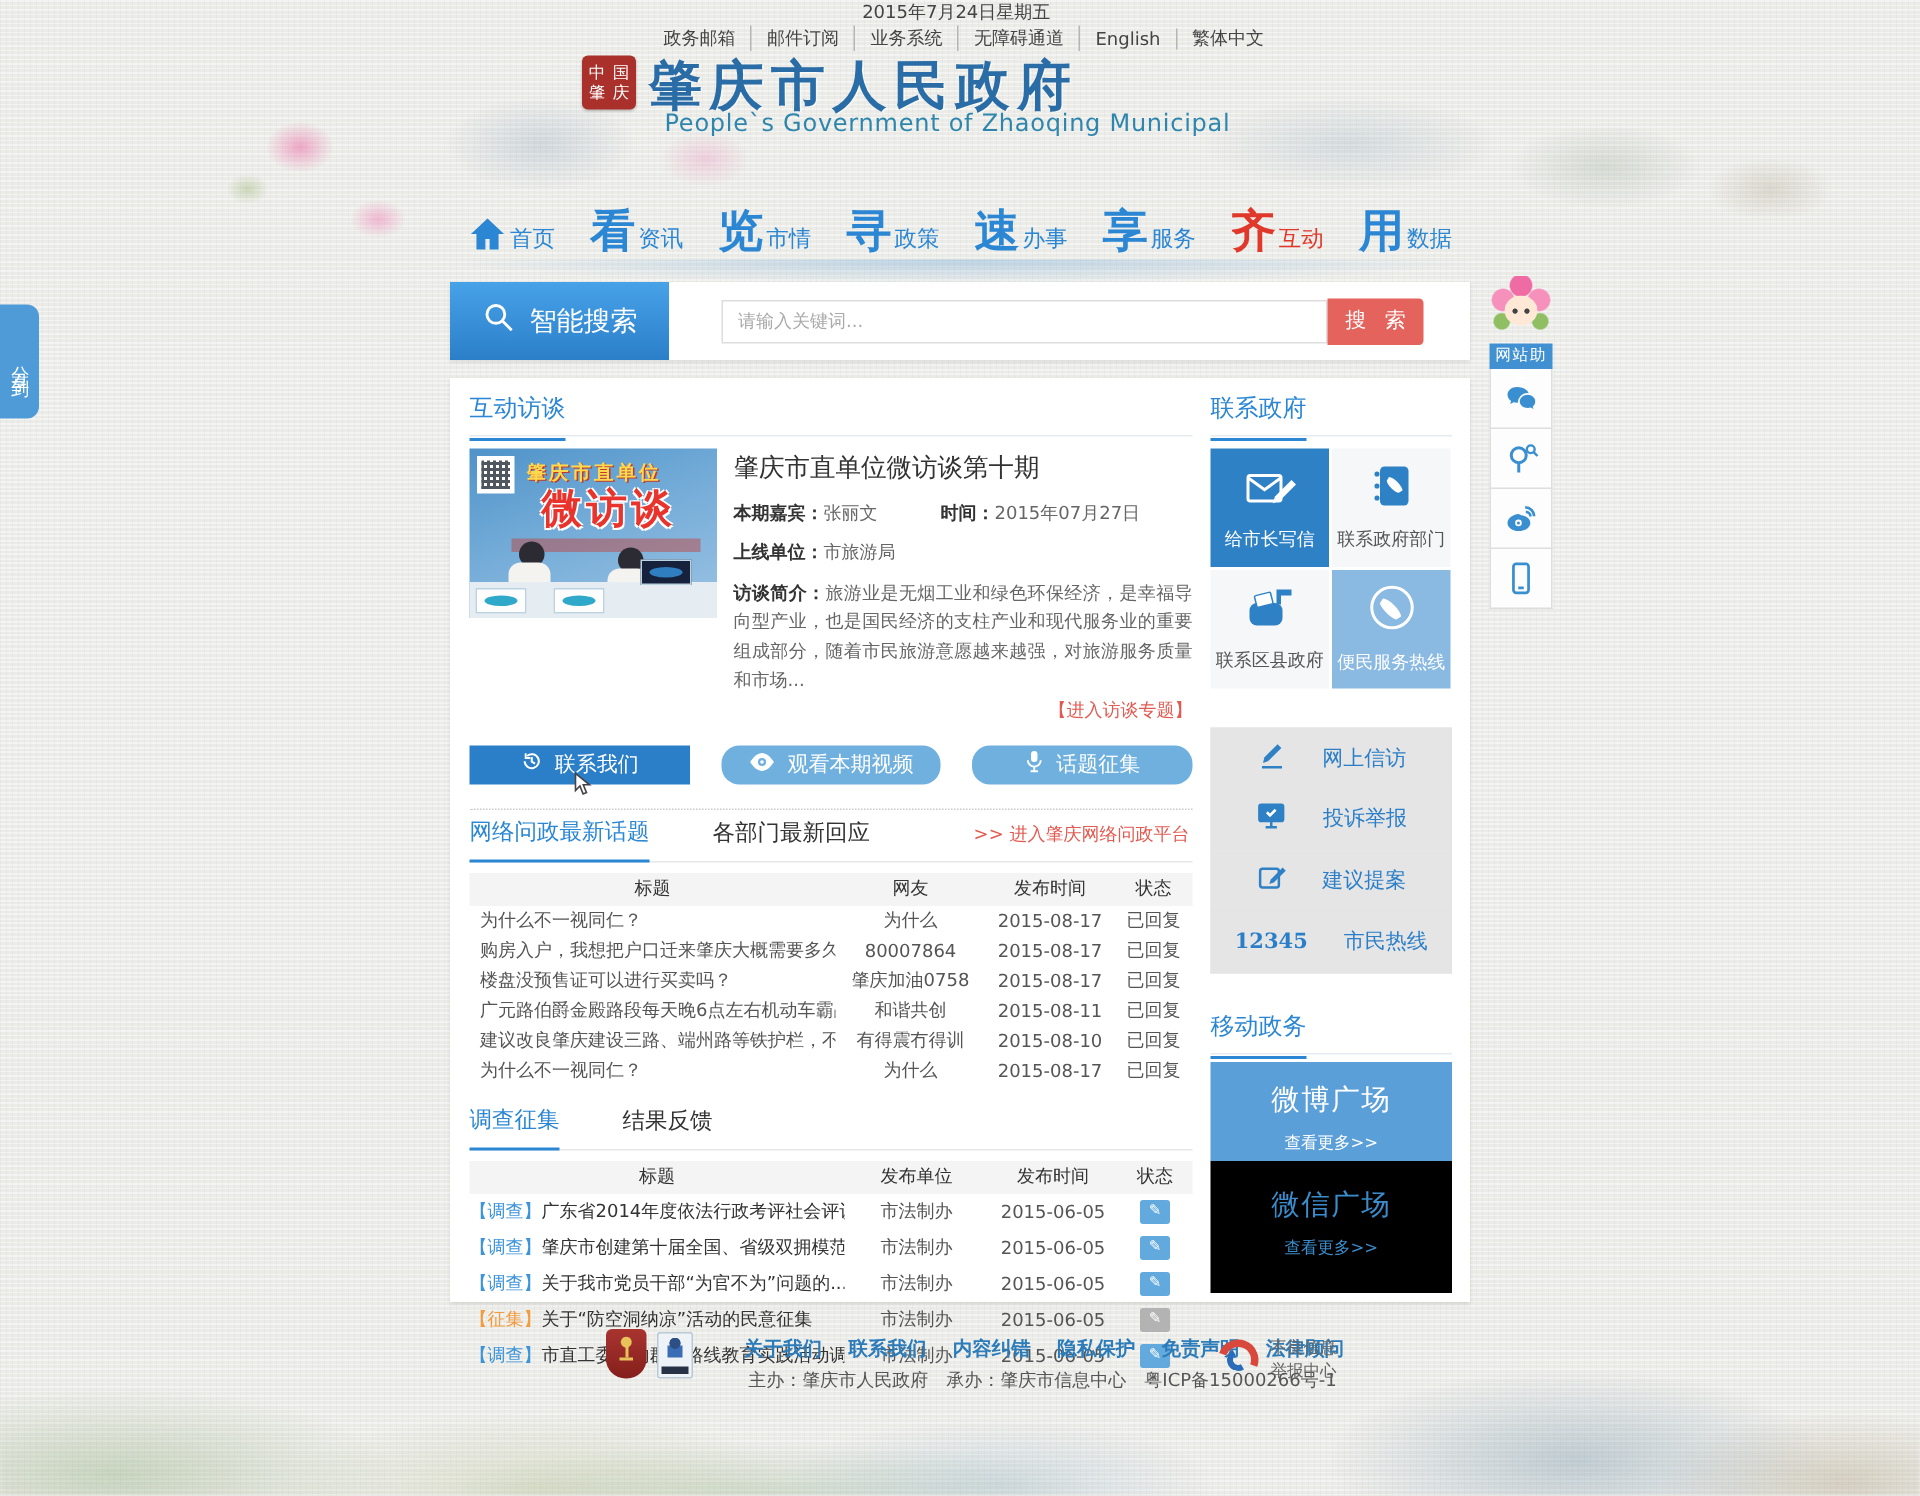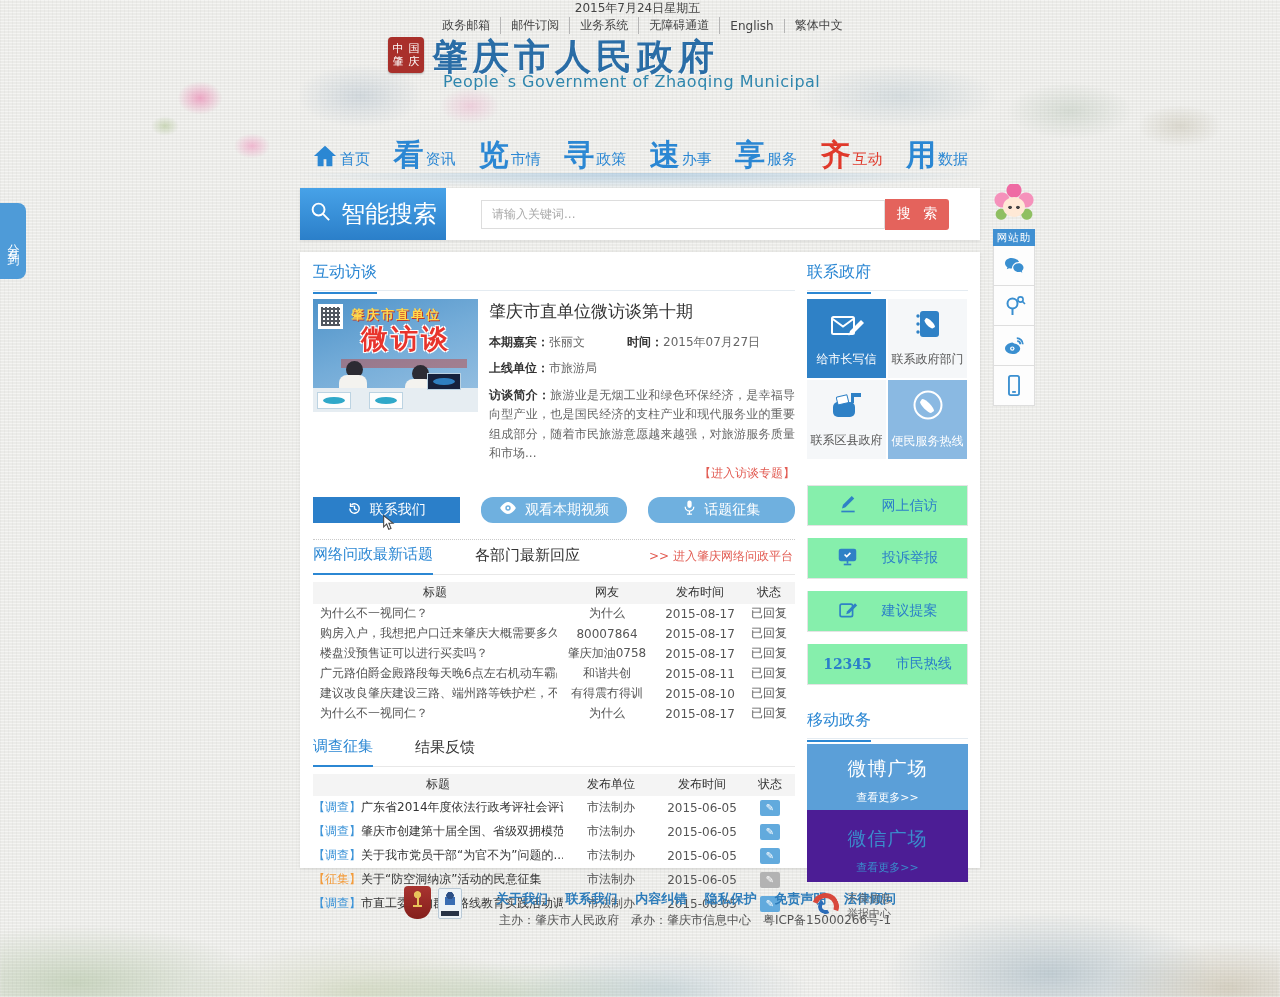--- a/index.html
+++ b/index.html
@@ -61,21 +61,21 @@
   .nav-wave { position:absolute; left:300px; top:173px; width:680px; height:16px;
     background:radial-gradient(ellipse at 50% 0%, rgba(125,175,215,.45), rgba(125,175,215,0) 72%); }
   
   .share-tab { position:absolute; left:0; top:203px; width:26px; height:76px; background:#4e9bd8;
     border-radius:0 8px 8px 0; color:#fff; writing-mode:vertical-rl; font-size:12px; letter-spacing:5px;
     display:flex; align-items:center; justify-content:center; cursor:pointer; }
   
   .search-card { position:absolute; left:300px; top:188px; width:680px; height:52px; background:#fff;
     box-shadow:0 1px 3px rgba(0,0,0,.1); display:flex; align-items:center; }
   .smart-btn { width:146px; height:52px; background:linear-gradient(#47a2e8,#2b7fc9); color:#fff;
-    font-size:24px; display:flex; align-items:center; justify-content:center; gap:9px; cursor:pointer; flex:none; }
+    font-size:18px; display:flex; align-items:center; justify-content:center; gap:9px; cursor:pointer; flex:none; }
   .search-input { margin-left:35px; width:404px; height:29px; border:1px solid #ddd; padding:12px 10px;
     font-size:12px; color:#333; outline:none; font-family:inherit; }
   .search-input::placeholder { color:#aaa; }
   .search-btn { width:64px; height:31px; background:#e4635c; color:#fff; font-size:14px; letter-spacing:4px;
     border:none; border-radius:0 3px 3px 0; cursor:pointer; font-family:inherit; padding-left:4px; }
   
   .main-card { position:absolute; left:300px; top:252px; width:680px; height:616px; background:#fff;
     box-shadow:0 1px 3px rgba(0,0,0,.1); }
   .left-col { position:absolute; left:13px; top:10px; width:482px; }
   .right-col { position:absolute; left:507px; top:10px; width:161px; }
@@ -147,27 +147,27 @@
     line-height:16px; text-align:center; cursor:pointer; }
   .edit-btn.gray { background:#b3b3b3; }
   
   .tiles { display:grid; grid-template-columns:79px 79px; gap:2px; margin-top:8px; }
   .tile { height:79px; display:flex; flex-direction:column; align-items:center; justify-content:center;
     gap:9px; font-size:12px; cursor:pointer; text-align:center; }
   .tile1 { background:#2f81c6; color:#fff; }
   .tile2,.tile3 { background:#f5f7f9; color:#555; }
   .tile4 { background:#8ab9e2; color:#fff; }
   .svc-list { margin-top:26px; }
-  .svc { height:41px; border:1px solid #e4e4e4; border-top:none; background:#86efac; display:flex;
-    align-items:center; justify-content:center; gap:24px; color:#2b7fc9; font-size:14px; cursor:pointer;margin-top:12px; }
+  .svc { height:41px; border:1px solid #e4e4e4; border-top:none; background:#e5e5e5; display:flex;
+    align-items:center; justify-content:center; gap:24px; color:#2b7fc9; font-size:14px; cursor:pointer; }
   .svc:first-child { border-top:1px solid #e4e4e4; }
   .svc-num { font-size:14px; font-weight:bold; font-family:"DejaVu Serif","Liberation Serif",serif; }
   .mob-head { margin-top:25px; }
   .weibo { height:66px; background:#5b9fd8; color:#fff; text-align:center; margin-top:5px; cursor:pointer; }
-  .wechat { height:72px; background:#4c1d95; color:#3a8ccc; text-align:center; cursor:pointer; }
+  .wechat { height:88px; background:#000000; color:#3a8ccc; text-align:center; cursor:pointer; }
   .mob-title { font-size:19px; padding-top:12px; letter-spacing:1px; }
   .mob-more { font-size:11px; margin-top:8px; }
   .wechat .mob-title { padding-top:16px; }
   
   .assistant { position:absolute; left:993px; top:184px; width:42px; }
   .mascot { position:relative; width:40px; height:42px; margin-left:1px; }
   .mascot .petals { position:absolute; inset:0;
     background:
       radial-gradient(circle at 50% 15%, #ef6ba4 0 7px, transparent 8px),
       radial-gradient(circle at 20% 38%, #f591bb 0 7px, transparent 8px),

